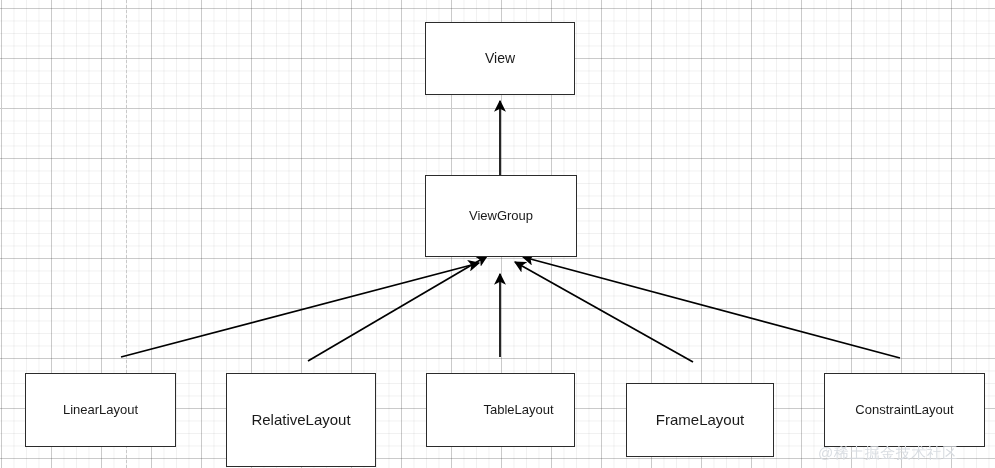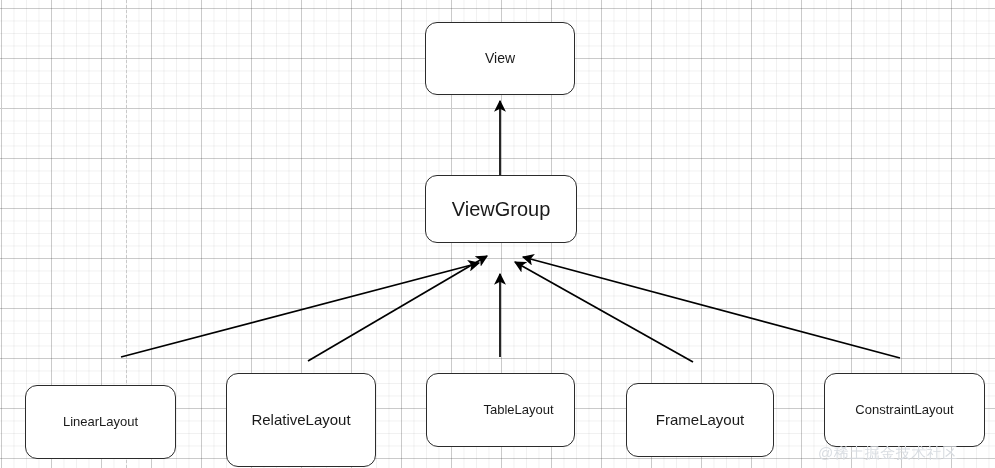--- a/index.html
+++ b/index.html
@@ -48,21 +48,21 @@
     top: 0;
     width: 995px;
     height: 468px;
     pointer-events: none;
   }
   .node {
     position: absolute;
     box-sizing: border-box;
     background: #ffffff;
     border: 1.6px solid #2b2b2b;
-    border-radius: 12px;
+    border-radius: 0;
     display: flex;
     align-items: center;
     justify-content: center;
     color: #1a1a1a;
     text-align: center;
     line-height: 1.2;
   }
   .node-label {
     display: block;
     white-space: nowrap;
@@ -96,24 +96,24 @@
         <line x1="308" y1="361" x2="487" y2="256" stroke="#000000" marker-end="url(#arrow)"></line>
         <line x1="500" y1="357" x2="500" y2="274" stroke="#000000" marker-end="url(#arrow)"></line>
         <line x1="693" y1="362" x2="515" y2="262" stroke="#000000" marker-end="url(#arrow)"></line>
         <line x1="900" y1="358" x2="523" y2="257" stroke="#000000" marker-end="url(#arrow)"></line>
       </g>
   </svg>
 
   <div class="node" style="left: 425px; top: 22px; width: 150px; height: 73px; font-size: 14px; border-color: rgb(43, 43, 43); background: rgb(255, 255, 255);">
     <span class="node-label">View</span>
   </div>
-  <div class="node" style="left: 425px; top: 175px; width: 152px; height: 68px; font-size: 20px; border-color: rgb(43, 43, 43); background: rgb(255, 255, 255);">
+  <div class="node" style="left: 425px; top: 175px; width: 152px; height: 82px; font-size: 13px; border-color: rgb(43, 43, 43); background: rgb(255, 255, 255);">
     <span class="node-label">ViewGroup</span>
   </div>
-  <div class="node" style="left: 25px; top: 373px; width: 151px; height: 74px; font-size: 13px; border-color: rgb(43, 43, 43); background: rgb(255, 255, 255); margin-top: 12px;">
+  <div class="node" style="left: 25px; top: 373px; width: 151px; height: 74px; font-size: 13px; border-color: rgb(43, 43, 43); background: rgb(255, 255, 255);">
     <span class="node-label">LinearLayout</span>
   </div>
   <div class="node" style="left: 226px; top: 373px; width: 150px; height: 94px; font-size: 15px; border-color: rgb(43, 43, 43); background: rgb(255, 255, 255);">
     <span class="node-label">RelativeLayout</span>
   </div>
   <div class="node" style="left: 426px; top: 373px; width: 149px; height: 74px; font-size: 13px; border-color: rgb(43, 43, 43); background: rgb(255, 255, 255); padding-left: 36px;">
     <span class="node-label">TableLayout</span>
   </div>
   <div class="node" style="left: 626px; top: 383px; width: 148px; height: 74px; font-size: 15px; border-color: rgb(43, 43, 43); background: rgb(255, 255, 255);">
     <span class="node-label">FrameLayout</span>

